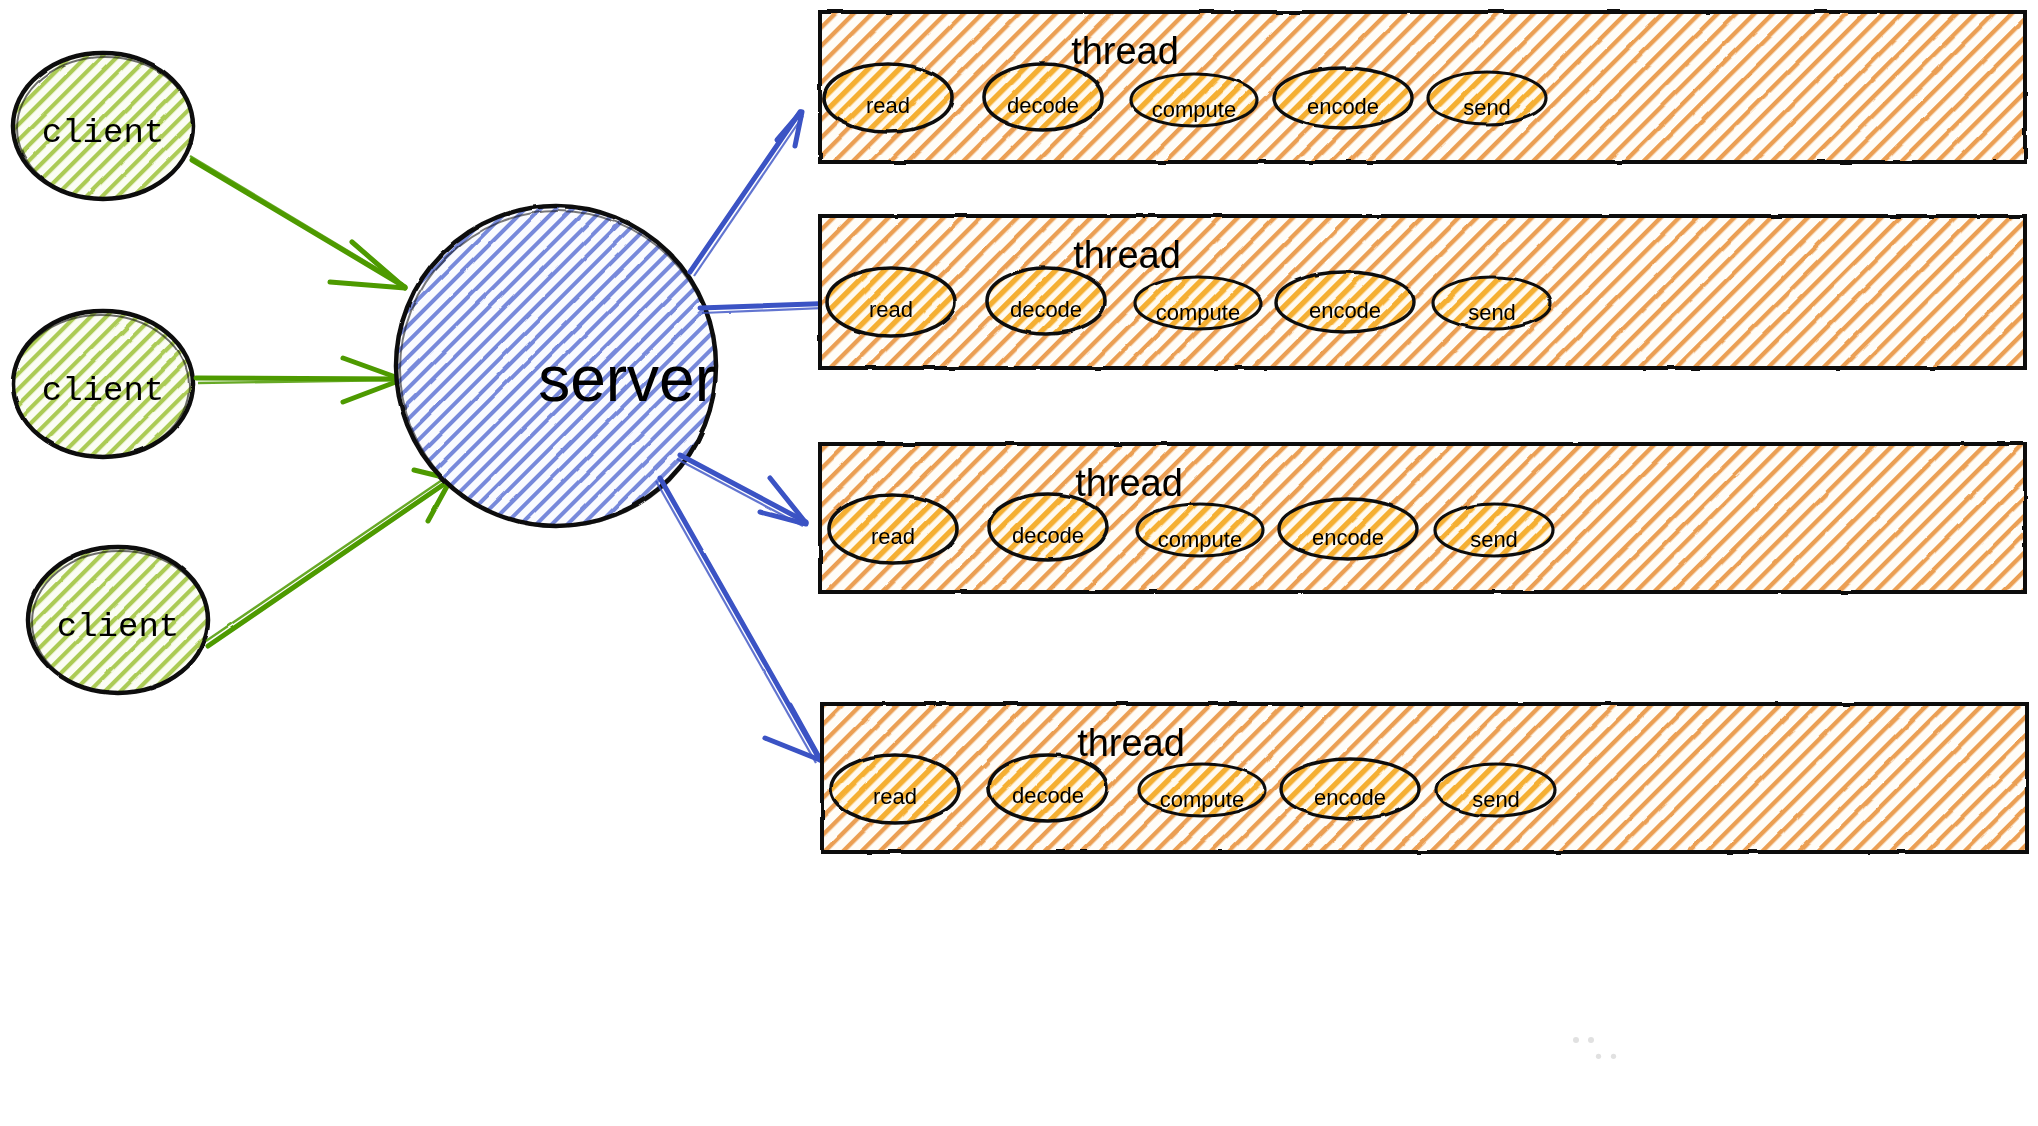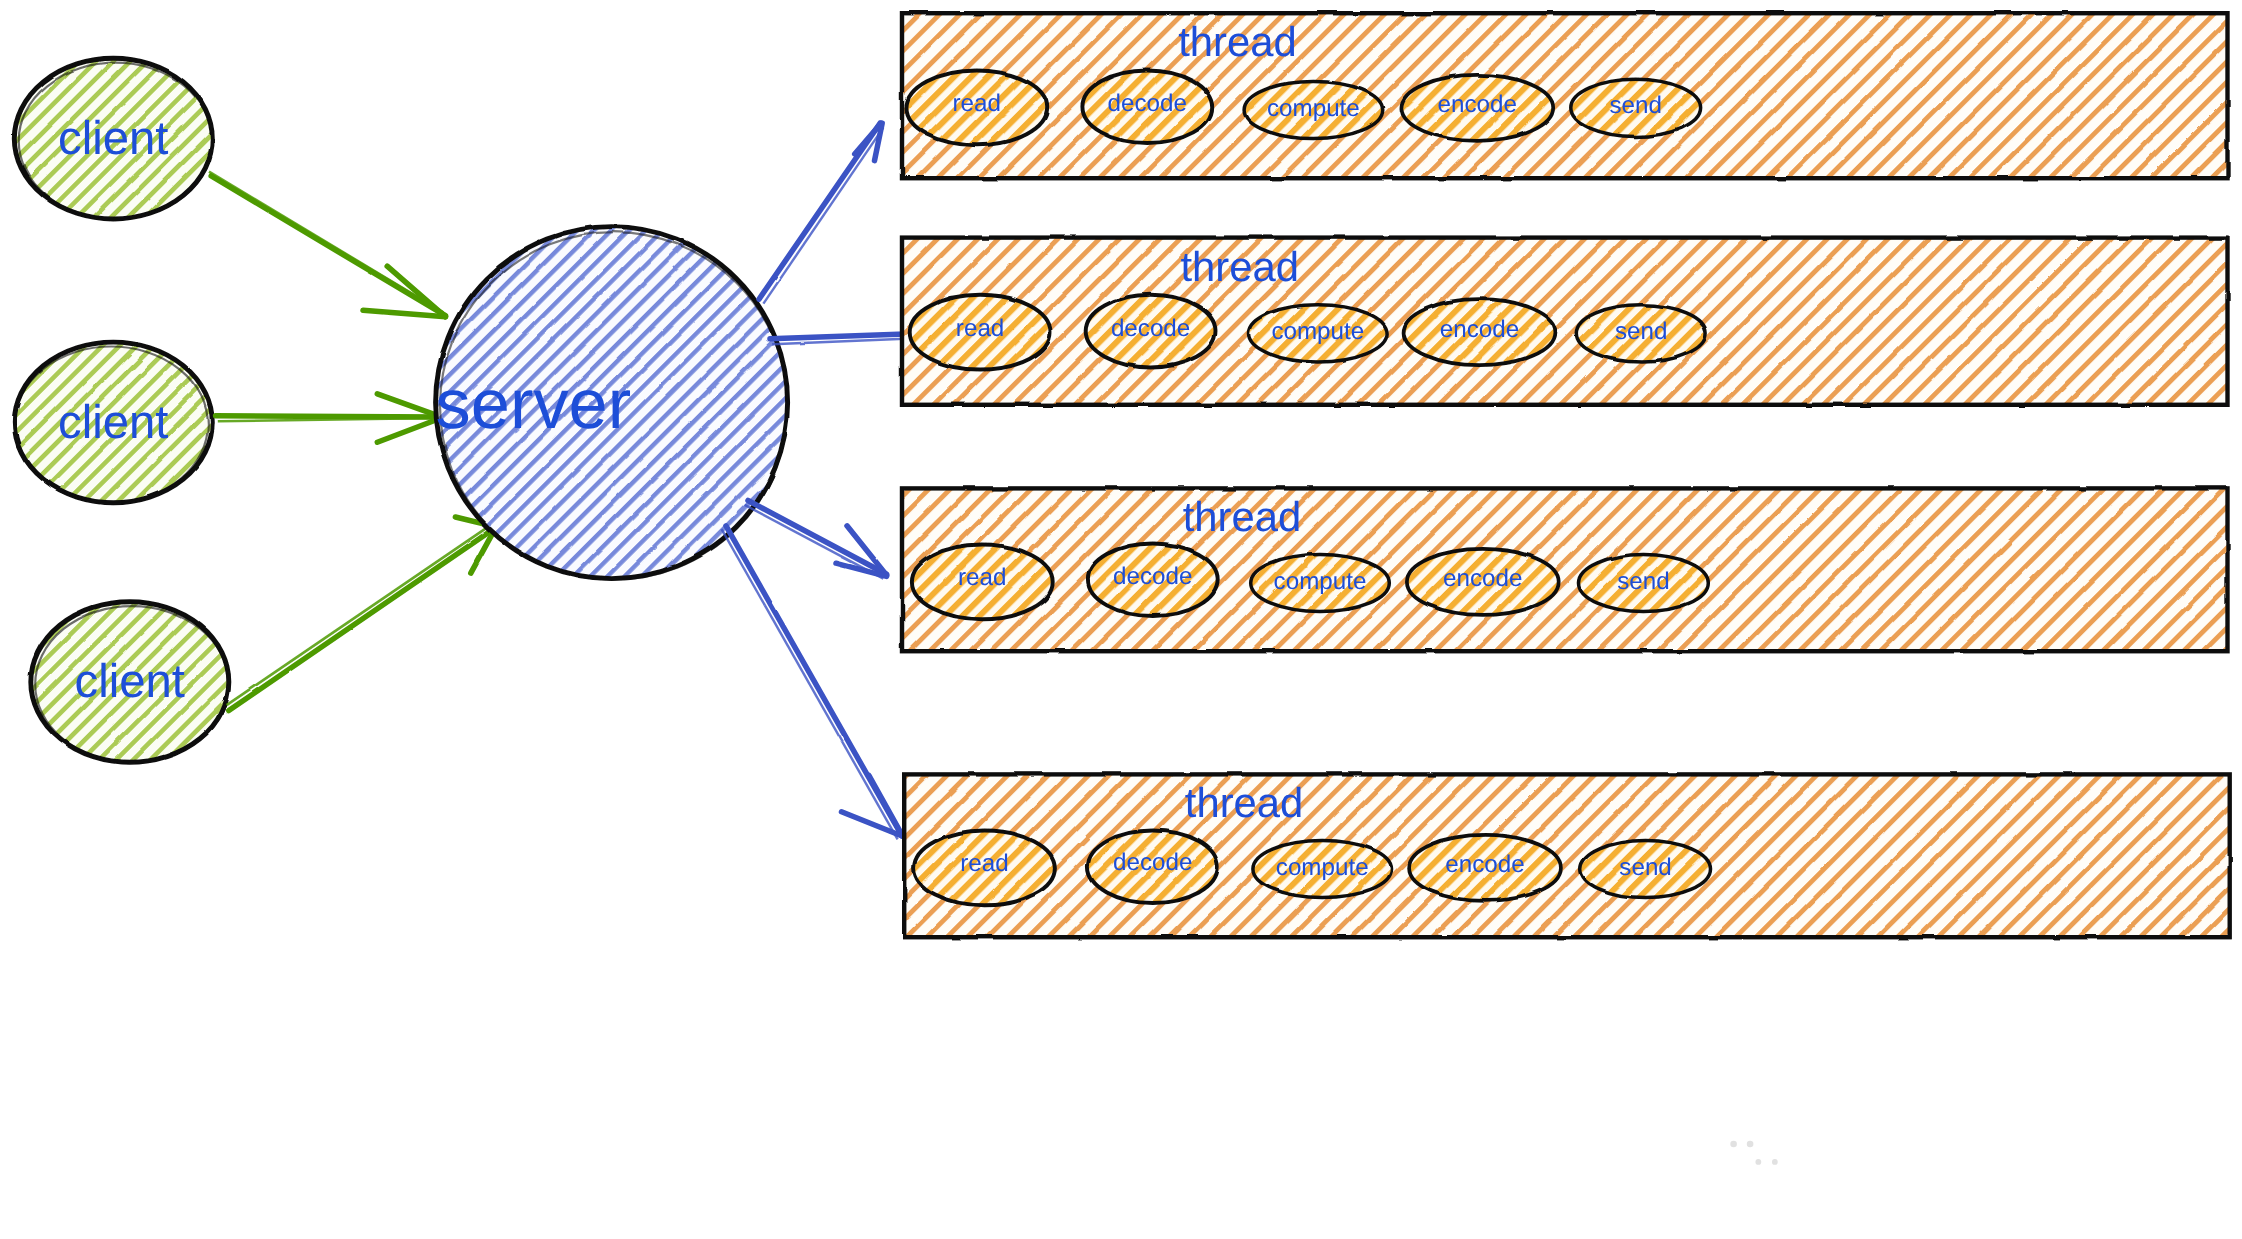--- a/index.html
+++ b/index.html
@@ -1,22 +1,22 @@
 <!DOCTYPE html>
 <html><head>
 <meta charset="utf-8">
 <style>
   html,body{margin:0;padding:0;background:#ffffff;}
   body{font-family:"Liberation Sans","DejaVu Sans",sans-serif;}
   #stage{position:relative;width:2038px;height:1126px;background:#fff;overflow:hidden;}
   #stage svg{position:absolute;left:0;top:0;width:2038px;height:1126px;}
 
-  .lbl{position:absolute;color:#1d4ed8;white-space:nowrap;pointer-events:none;
-       font-family:"Liberation Sans","DejaVu Sans",sans-serif;}
-  .client-lbl{font-size:43px;}
+  .lbl{position:absolute;color:#000000;white-space:nowrap;pointer-events:none;
+       font-family:"Liberation Sans","DejaVu Sans",sans-serif;margin-top:12px;}
+  .client-lbl{font-size:34px;font-family:Liberation Mono, monospace;}
   .server-lbl{font-size:64px;}
   .thread-lbl{font-size:38px;}
   .node-lbl{font-size:22px;}
 
   .wm{position:absolute;color:rgba(255,255,255,0.80);white-space:nowrap;pointer-events:none;
       font-family:"DejaVu Sans",sans-serif;}
   .wm-main{font-size:50px;letter-spacing:2px;}
   .wm-sub{font-size:23px;color:rgba(255,255,255,0.72);}
 </style>
 </head>
@@ -180,21 +180,21 @@
       <circle cx="28" cy="16" r="2.4" fill="#dcdcdc"></circle>
       <circle cx="34" cy="29" r="2.1" fill="#dcdcdc"></circle>
       <circle cx="46" cy="29" r="2.1" fill="#dcdcdc"></circle>
     </g>
   </svg>
 
   <div class="lbl client-lbl" style="left:0;top:102px;width:206px;text-align:center;">client</div>
   <div class="lbl client-lbl" style="left:0;top:360px;width:206px;text-align:center;">client</div>
   <div class="lbl client-lbl" style="left:15px;top:596px;width:206px;text-align:center;">client</div>
 
-  <div class="lbl server-lbl" style="left:396px;top:330px;width:320px;text-align:left;">server</div>
+  <div class="lbl server-lbl" style="left:396px;top:330px;width:320px;text-align:right;">server</div>
 
   <div class="lbl thread-lbl" style="left:1020px;top:18px;width:210px;text-align:center;">thread</div>
   <div class="lbl node-lbl" style="left:828px;top:81px;width:120px;text-align:center;">read</div>
   <div class="lbl node-lbl" style="left:973px;top:81px;width:140px;text-align:center;">decode</div>
   <div class="lbl node-lbl" style="left:1114px;top:85px;width:160px;text-align:center;">compute</div>
   <div class="lbl node-lbl" style="left:1268px;top:82px;width:150px;text-align:center;">encode</div>
   <div class="lbl node-lbl" style="left:1427px;top:83px;width:120px;text-align:center;">send</div>
 
   <div class="lbl thread-lbl" style="left:1022px;top:222px;width:210px;text-align:center;">thread</div>
   <div class="lbl node-lbl" style="left:831px;top:285px;width:120px;text-align:center;">read</div>

